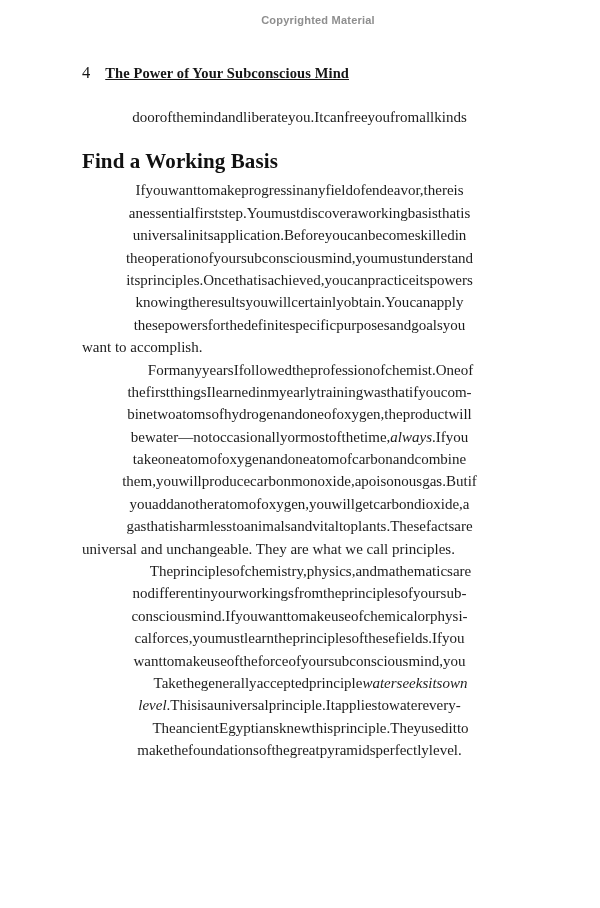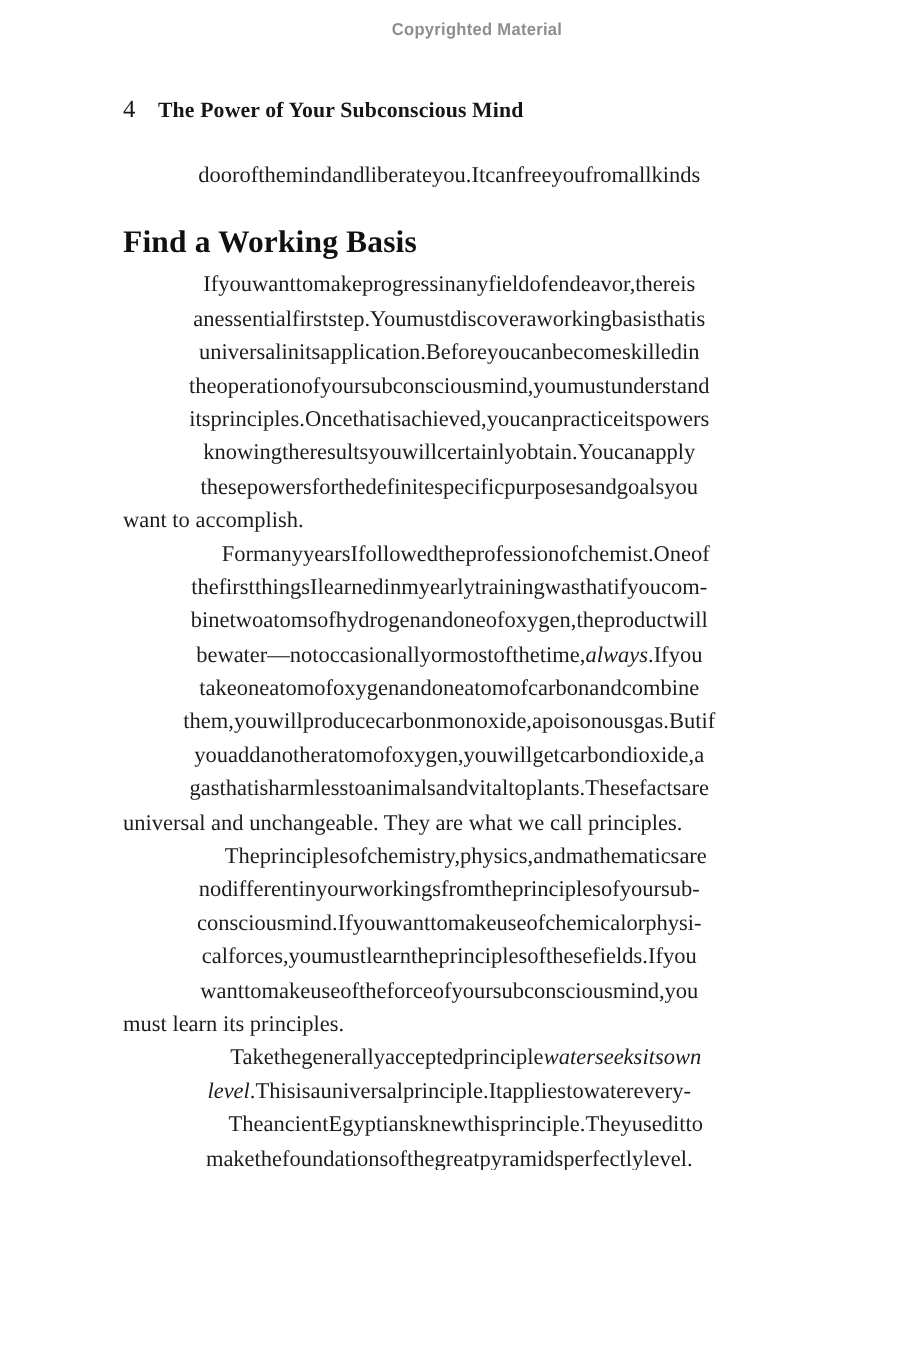--- a/index.html
+++ b/index.html
@@ -30,21 +30,21 @@
   .running-header {
     position: absolute;
     left: 82px;
     top: 63px;
     width: 436px;
     display: flex;
     align-items: baseline;
     color: #161616;
   }
   .page-number { font-size: 16.5px; font-weight: normal; }
-  .book-title  { font-size: 14.5px; font-weight: bold; margin-left: 15px; letter-spacing: 0.1px; }
+  .book-title  { font-size: 14.5px; font-weight: bold; margin-left: 15px; letter-spacing: 0.1px; text-decoration: underline; }
   .body-col {
     position: absolute;
     left: 82px;
     top: 106px;
     width: 435px;
     font-size: 15px;
     color: #1c1c1c;
   }
   .ln {
     height: 22.4px;
@@ -366,21 +366,20 @@
             <span class="w">use</span>
             <span class="w">of</span>
             <span class="w">the</span>
             <span class="w">force</span>
             <span class="w">of</span>
             <span class="w">your</span>
             <span class="w">subconscious</span>
             <span class="w">mind,</span>
             <span class="w">you</span>
           </div>
-          <div class="ln">must learn its principles.</div>
         </div>
         <div>
           <div class="ln j" style="padding-left: 22px;">
             <span class="w">Take</span>
             <span class="w">the</span>
             <span class="w">generally</span>
             <span class="w">accepted</span>
             <span class="w">principle</span>
             <span class="w"><i>water</i></span>
             <span class="w"><i>seeks</i></span>

